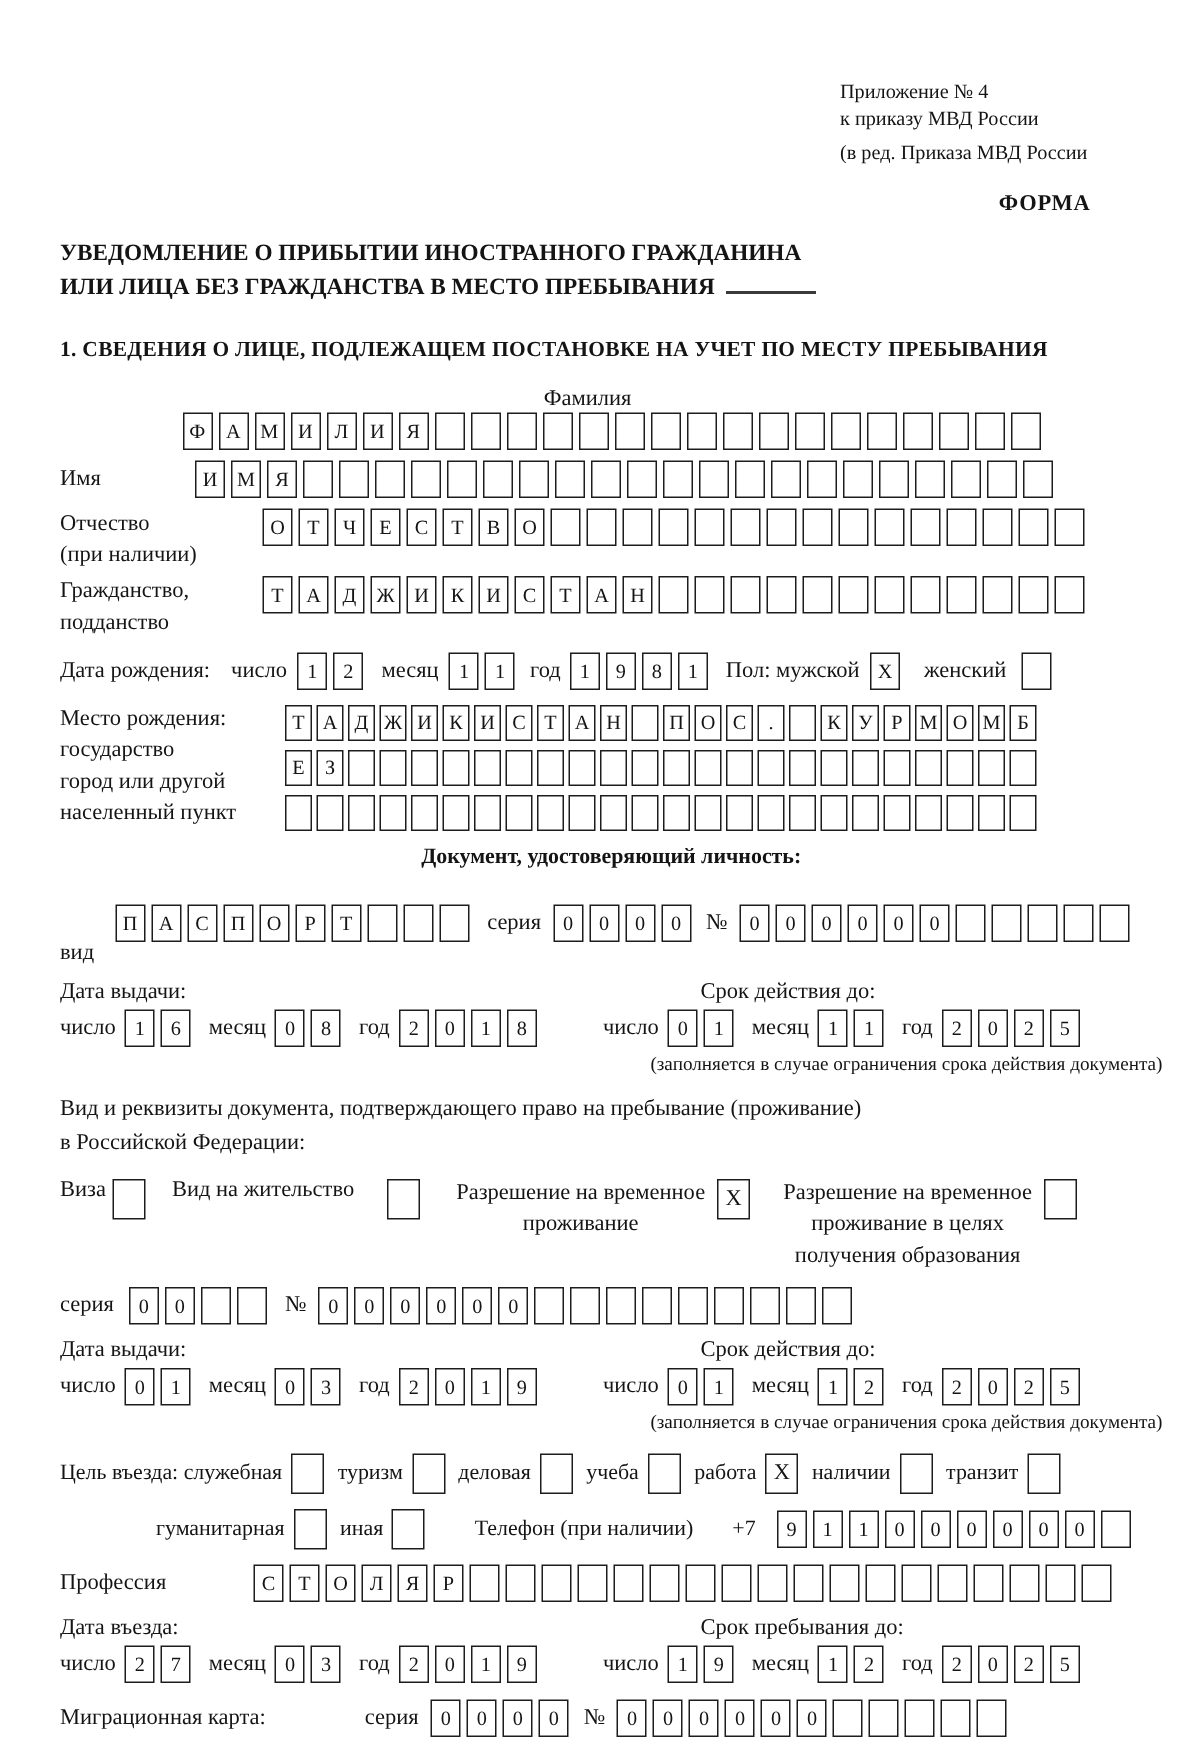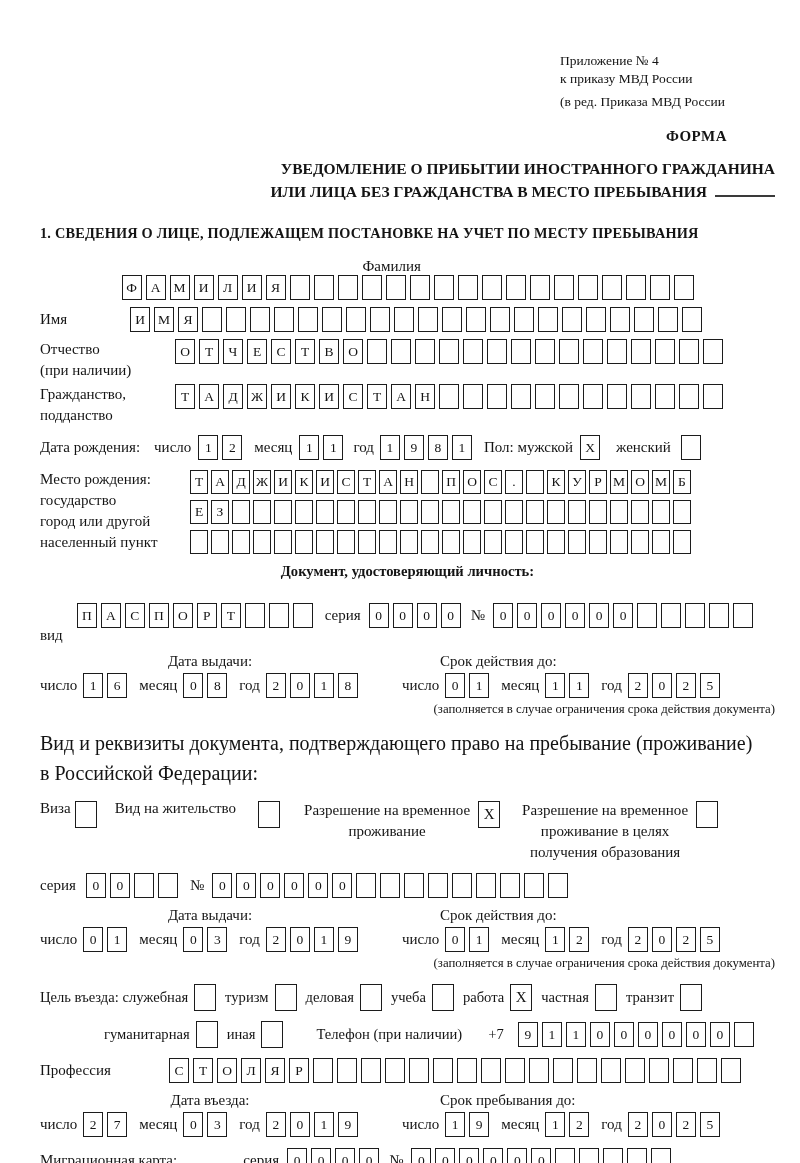--- a/index.html
+++ b/index.html
@@ -5,21 +5,21 @@
   html,body{margin:0;padding:0;background:#fff;}
   body{width:800px;height:1163px;overflow:hidden;font-family:"Liberation Serif",serif;color:#141414;}
   .page{padding:52px 25px 0 40px;box-sizing:border-box;width:800px;height:1163px;}
 
   
   .annex{margin-left:520px;font-size:13.5px;line-height:1.35;}
   .annex-gap{height:5px;}
   .forma{font-weight:bold;font-size:15px;text-align:right;padding-right:48px;margin-top:16px;letter-spacing:.5px;}
 
   
-  .title{text-align:right;font-weight:bold;font-size:15.5px;line-height:1.5;margin-top:12px;}
+  .title{text-align:left;font-weight:bold;font-size:15.5px;line-height:1.5;margin-top:12px;}
   .uline{display:inline-block;width:60px;border-bottom:2.2px solid #3a3a3a;height:13px;margin-left:8px;}
   .sec-head{font-weight:bold;font-size:14.3px;margin-top:22px;letter-spacing:.2px;}
 
   
   .frow{display:flex;align-items:center;margin-top:7px;white-space:nowrap;}
   .frow.top{align-items:flex-start;}
   .lbl{font-size:15px;flex-shrink:0;}
   .lbl2{font-size:15px;line-height:21px;flex-shrink:0;}
 
   
@@ -28,22 +28,22 @@
         font-size:13.5px;flex-shrink:0;background:#fff;}
   .cells.sm{gap:3px;}
   .cells.sm .cell{width:16px;height:22px;}
   .cell.cb{width:20px;height:25px;font-size:15px;}
 
   
   .w90{width:90px;} .w135{width:135px;} .w150{width:150px;}
 
   
   .dates-head{display:flex;font-size:15px;margin-top:9px;}
-  .dh-left{width:340px;text-align:center;}
-  .dh-right{margin-left:60px;}
+  .dh-left{width:340px;text-align:left;}
+  .dh-right{margin-left:87px;}
   .dates-row{display:flex;margin-top:3px;align-items:center;}
   .dategrp{display:flex;align-items:center;font-size:15px;white-space:nowrap;}
   .dg-left{width:340px;}
   .dg-right{margin-left:22px;}
   .dategrp .cells{margin-right:12px;}
   .dategrp .lbl{margin-right:6px;}
   .note-r{font-size:12.8px;text-align:right;margin-top:4px;}
 
   
   .cbrow{display:flex;align-items:flex-start;margin-top:12px;font-size:15px;}
@@ -52,21 +52,21 @@
   .cbrow .cells{margin-left:8px;margin-top:1px;}
 
   
   .purpose{display:flex;align-items:center;font-size:14.6px;margin-top:13px;white-space:nowrap;}
   .purpose .cells{margin-left:6px;margin-right:9px;}
 
   
   .legal{display:flex;align-items:flex-start;margin-top:9px;}
   .legal-lbl{width:150px;font-size:15px;line-height:21.5px;}
   .legal-rows{display:flex;flex-direction:column;gap:7px;margin-top:3px;}
-  .intro{font-size:20px;margin-top:11px;line-height:1.5;}
+  .intro{font-size:15px;margin-top:11px;line-height:1.5;}
   .doc-head{font-weight:bold;font-size:14.6px;text-align:center;margin-top:9px;}
 </style>
 </head>
 <body>
 
 <div class="page">
 
   <div class="annex">
     <div>Приложение № 4</div>
     <div>к приказу МВД России</div>
@@ -523,21 +523,21 @@
         <span class="cell cb"></span>
       </div>
     <span>учеба</span>
     <div class="cells">
         <span class="cell cb"></span>
       </div>
     <span>работа</span>
     <div class="cells">
         <span class="cell cb">X</span>
       </div>
-    <span>частная</span>
+    <span>наличии</span>
     <div class="cells">
         <span class="cell cb"></span>
       </div>
     <span>транзит</span>
     <div class="cells">
         <span class="cell cb"></span>
       </div>
   </div>
 
   <div class="purpose" style="margin-top:10px;margin-left:64px;">

